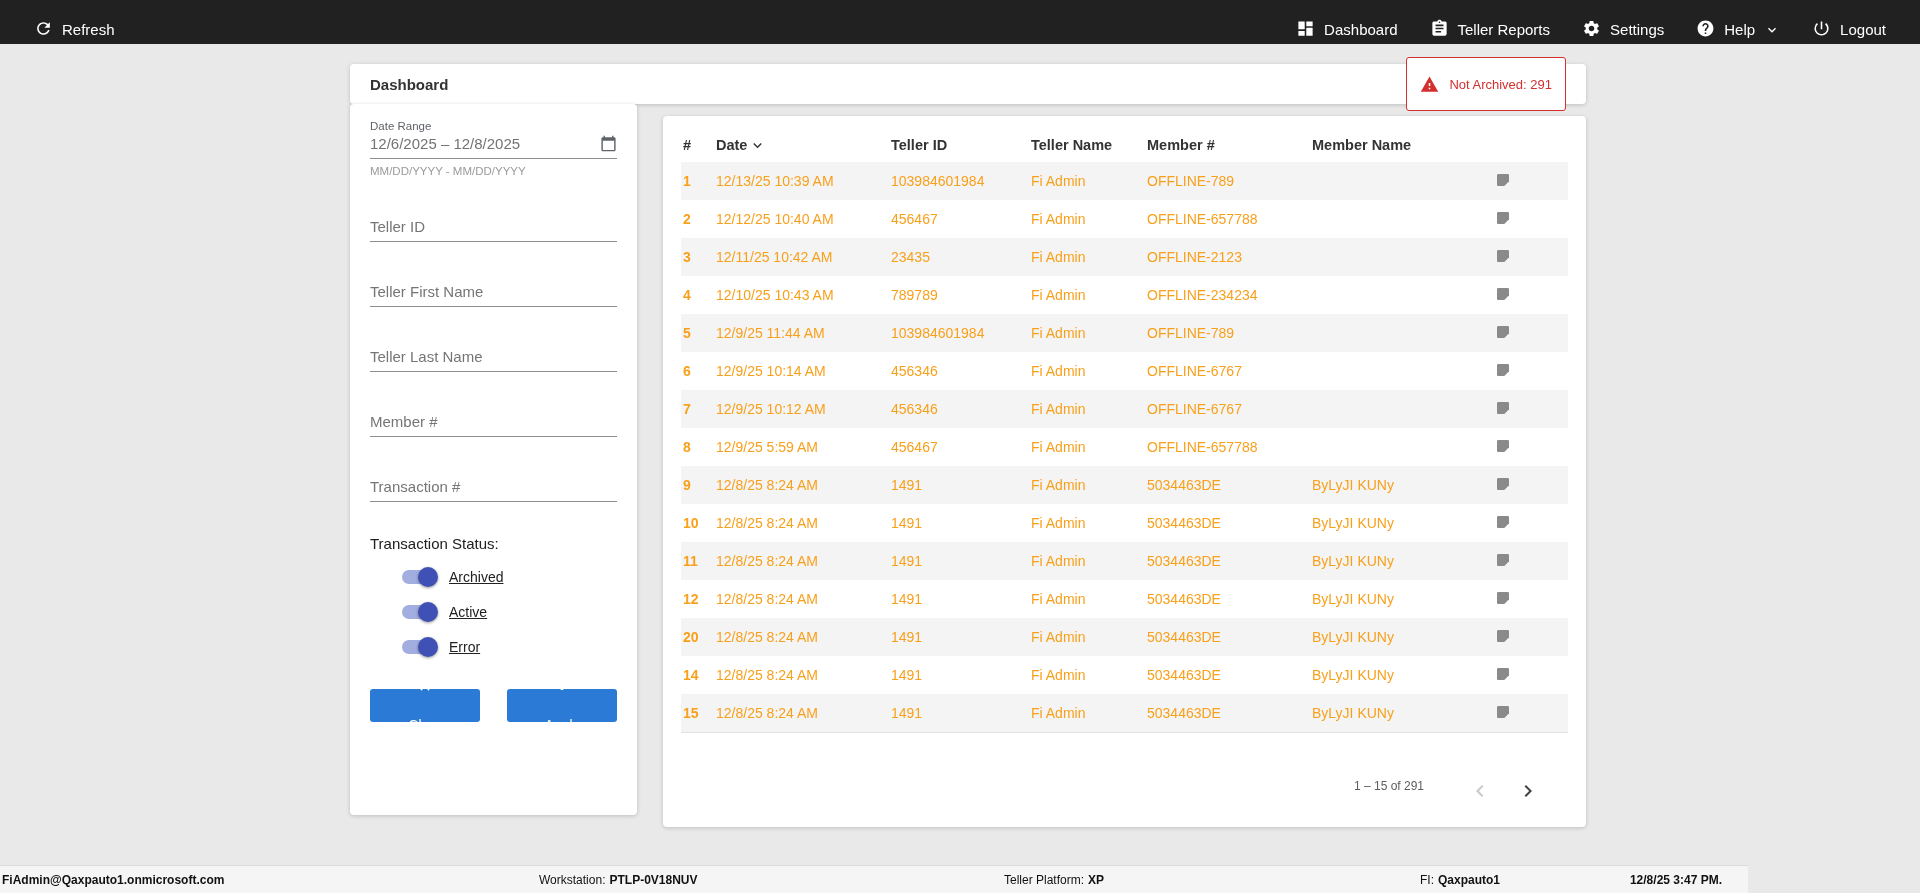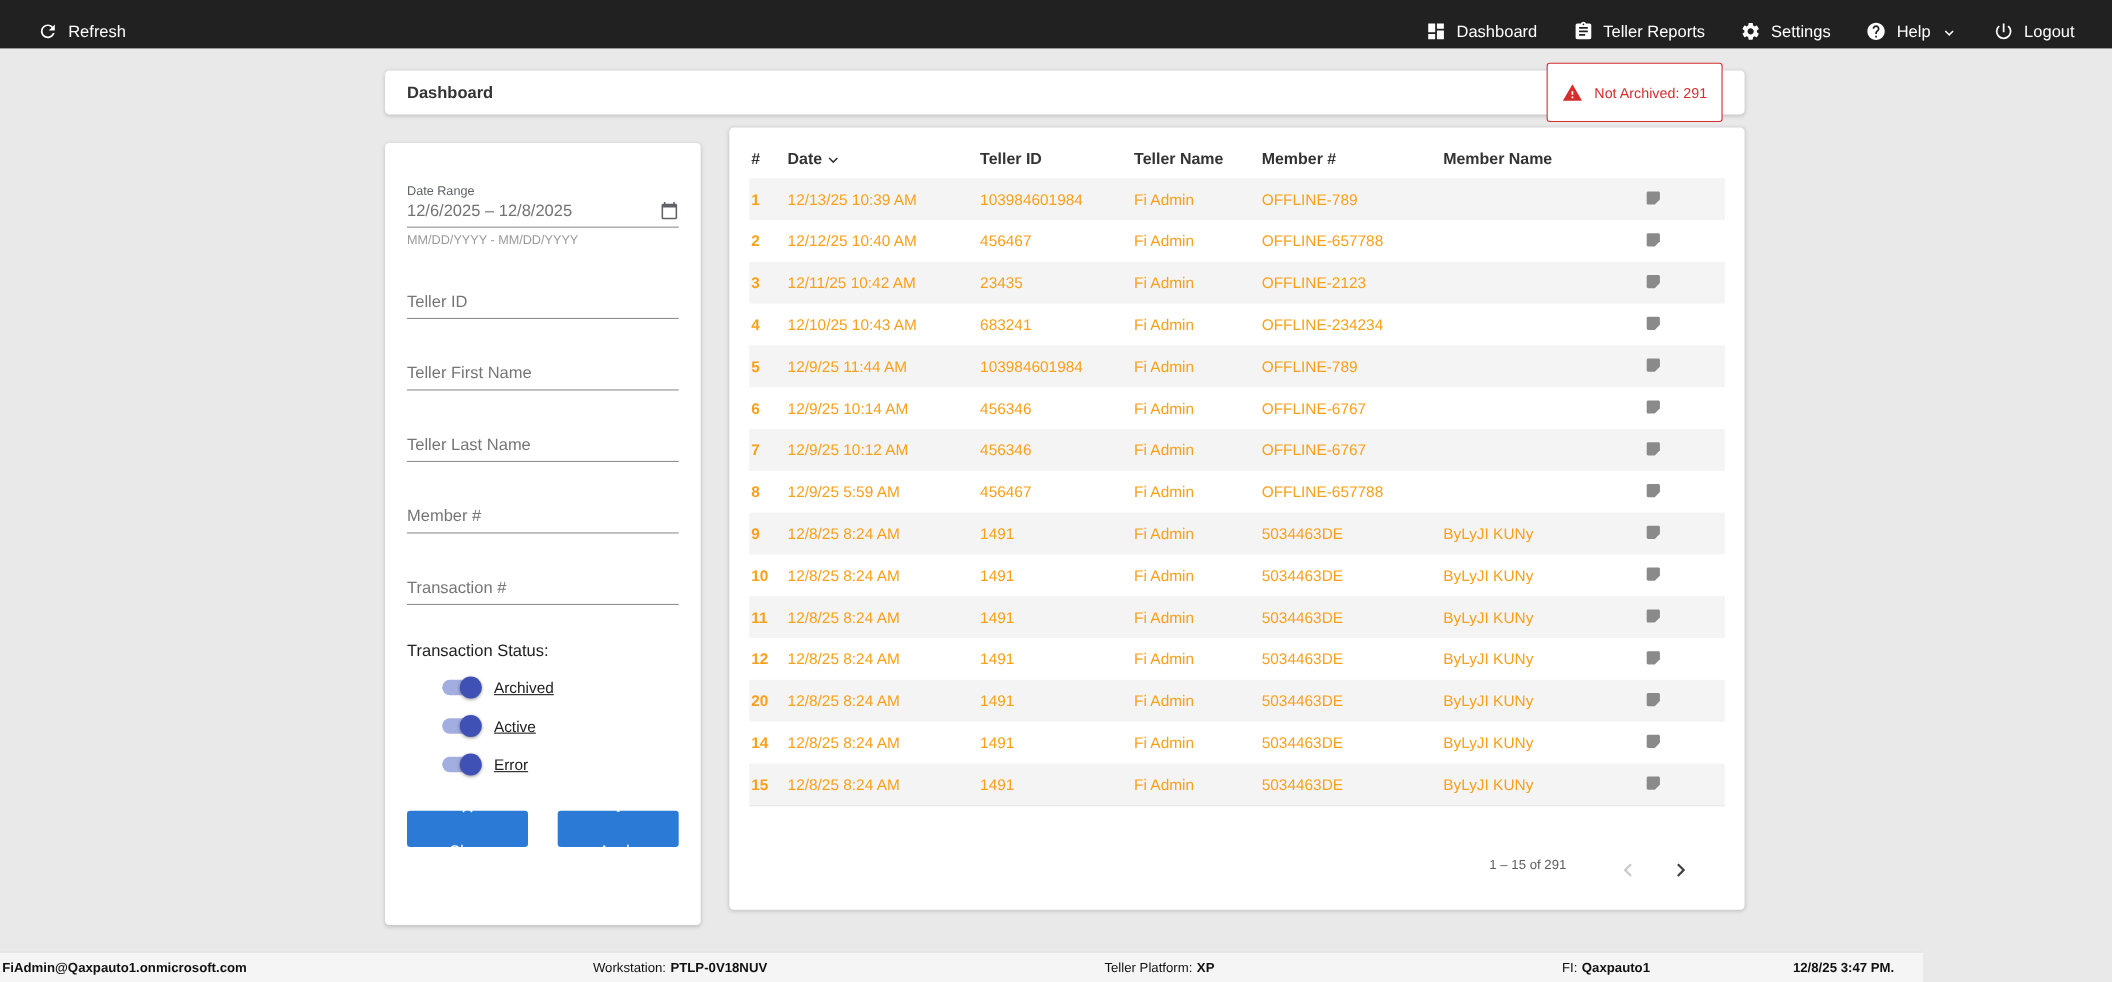--- a/index.html
+++ b/index.html
@@ -16,21 +16,21 @@
 
   
   .card{position:absolute;background:#fff;border-radius:4px;box-shadow:0 1px 4px rgba(0,0,0,.18);}
   .header-card{left:350px;top:64px;width:1236px;height:40px;display:flex;
     align-items:center;justify-content:space-between;}
   .page-title{margin-left:20px;font-size:15px;font-weight:bold;color:#333;}
   .badge{margin-right:20px;height:28px;display:flex;align-items:center;gap:10px;
     border:1px solid #d32f2f;border-radius:3px;padding:12px 13px;color:#d32f2f;font-size:13px;cursor:pointer;background:#fff;}
 
   
-  .filter-card{left:350px;top:130px;width:287px;height:711px;box-sizing:border-box;padding:38px 20px 0;}
+  .filter-card{left:350px;top:104px;width:287px;height:711px;box-sizing:border-box;padding:16px 20px 0;}
   .dr-label{font-size:11.5px;color:#5f6368;}
   .dr-row{display:flex;align-items:center;justify-content:space-between;
     border-bottom:1px solid #8f8f8f;padding:3px 0 6px;cursor:pointer;}
   .dr-value{font-size:15px;color:#737373;}
   .dr-hint{font-size:11.5px;color:#9a9a9a;margin-top:6px;}
   .field{margin-top:39px;}
   .field input{width:100%;border:none;border-bottom:1px solid #8f8f8f;background:transparent;
     font-family:inherit;font-size:15px;color:#333;padding:2px 0 6px;outline:none;box-sizing:border-box;}
   .field input::placeholder{color:#757575;opacity:1;}
   .status-label{margin-top:33px;font-size:15px;color:#212121;}
@@ -268,21 +268,21 @@
             <svg width="16" height="16" viewBox="0 0 24 24">
               <path fill="#8a8a8a" d="M19 3H5c-1.1 0-2 .9-2 2v14c0 1.1.9 2 2 2h9l7-7V5c0-1.1-.9-2-2-2z"></path>
             </svg>
           </span>
         </div>
       </div>
 
       <div class="trow">
         <div class="td num">4</div>
         <div class="td">12/10/25 10:43 AM</div>
-        <div class="td">683241</div>
+        <div class="td">789789</div>
         <div class="td">Fi Admin</div>
         <div class="td">OFFLINE-234234</div>
         <div class="td"></div>
         <div class="td icon-cell">
           <span class="note-icon">
             <svg width="16" height="16" viewBox="0 0 24 24">
               <path fill="#8a8a8a" d="M19 3H5c-1.1 0-2 .9-2 2v14c0 1.1.9 2 2 2h9l7-7V5c0-1.1-.9-2-2-2z"></path>
             </svg>
           </span>
         </div>

